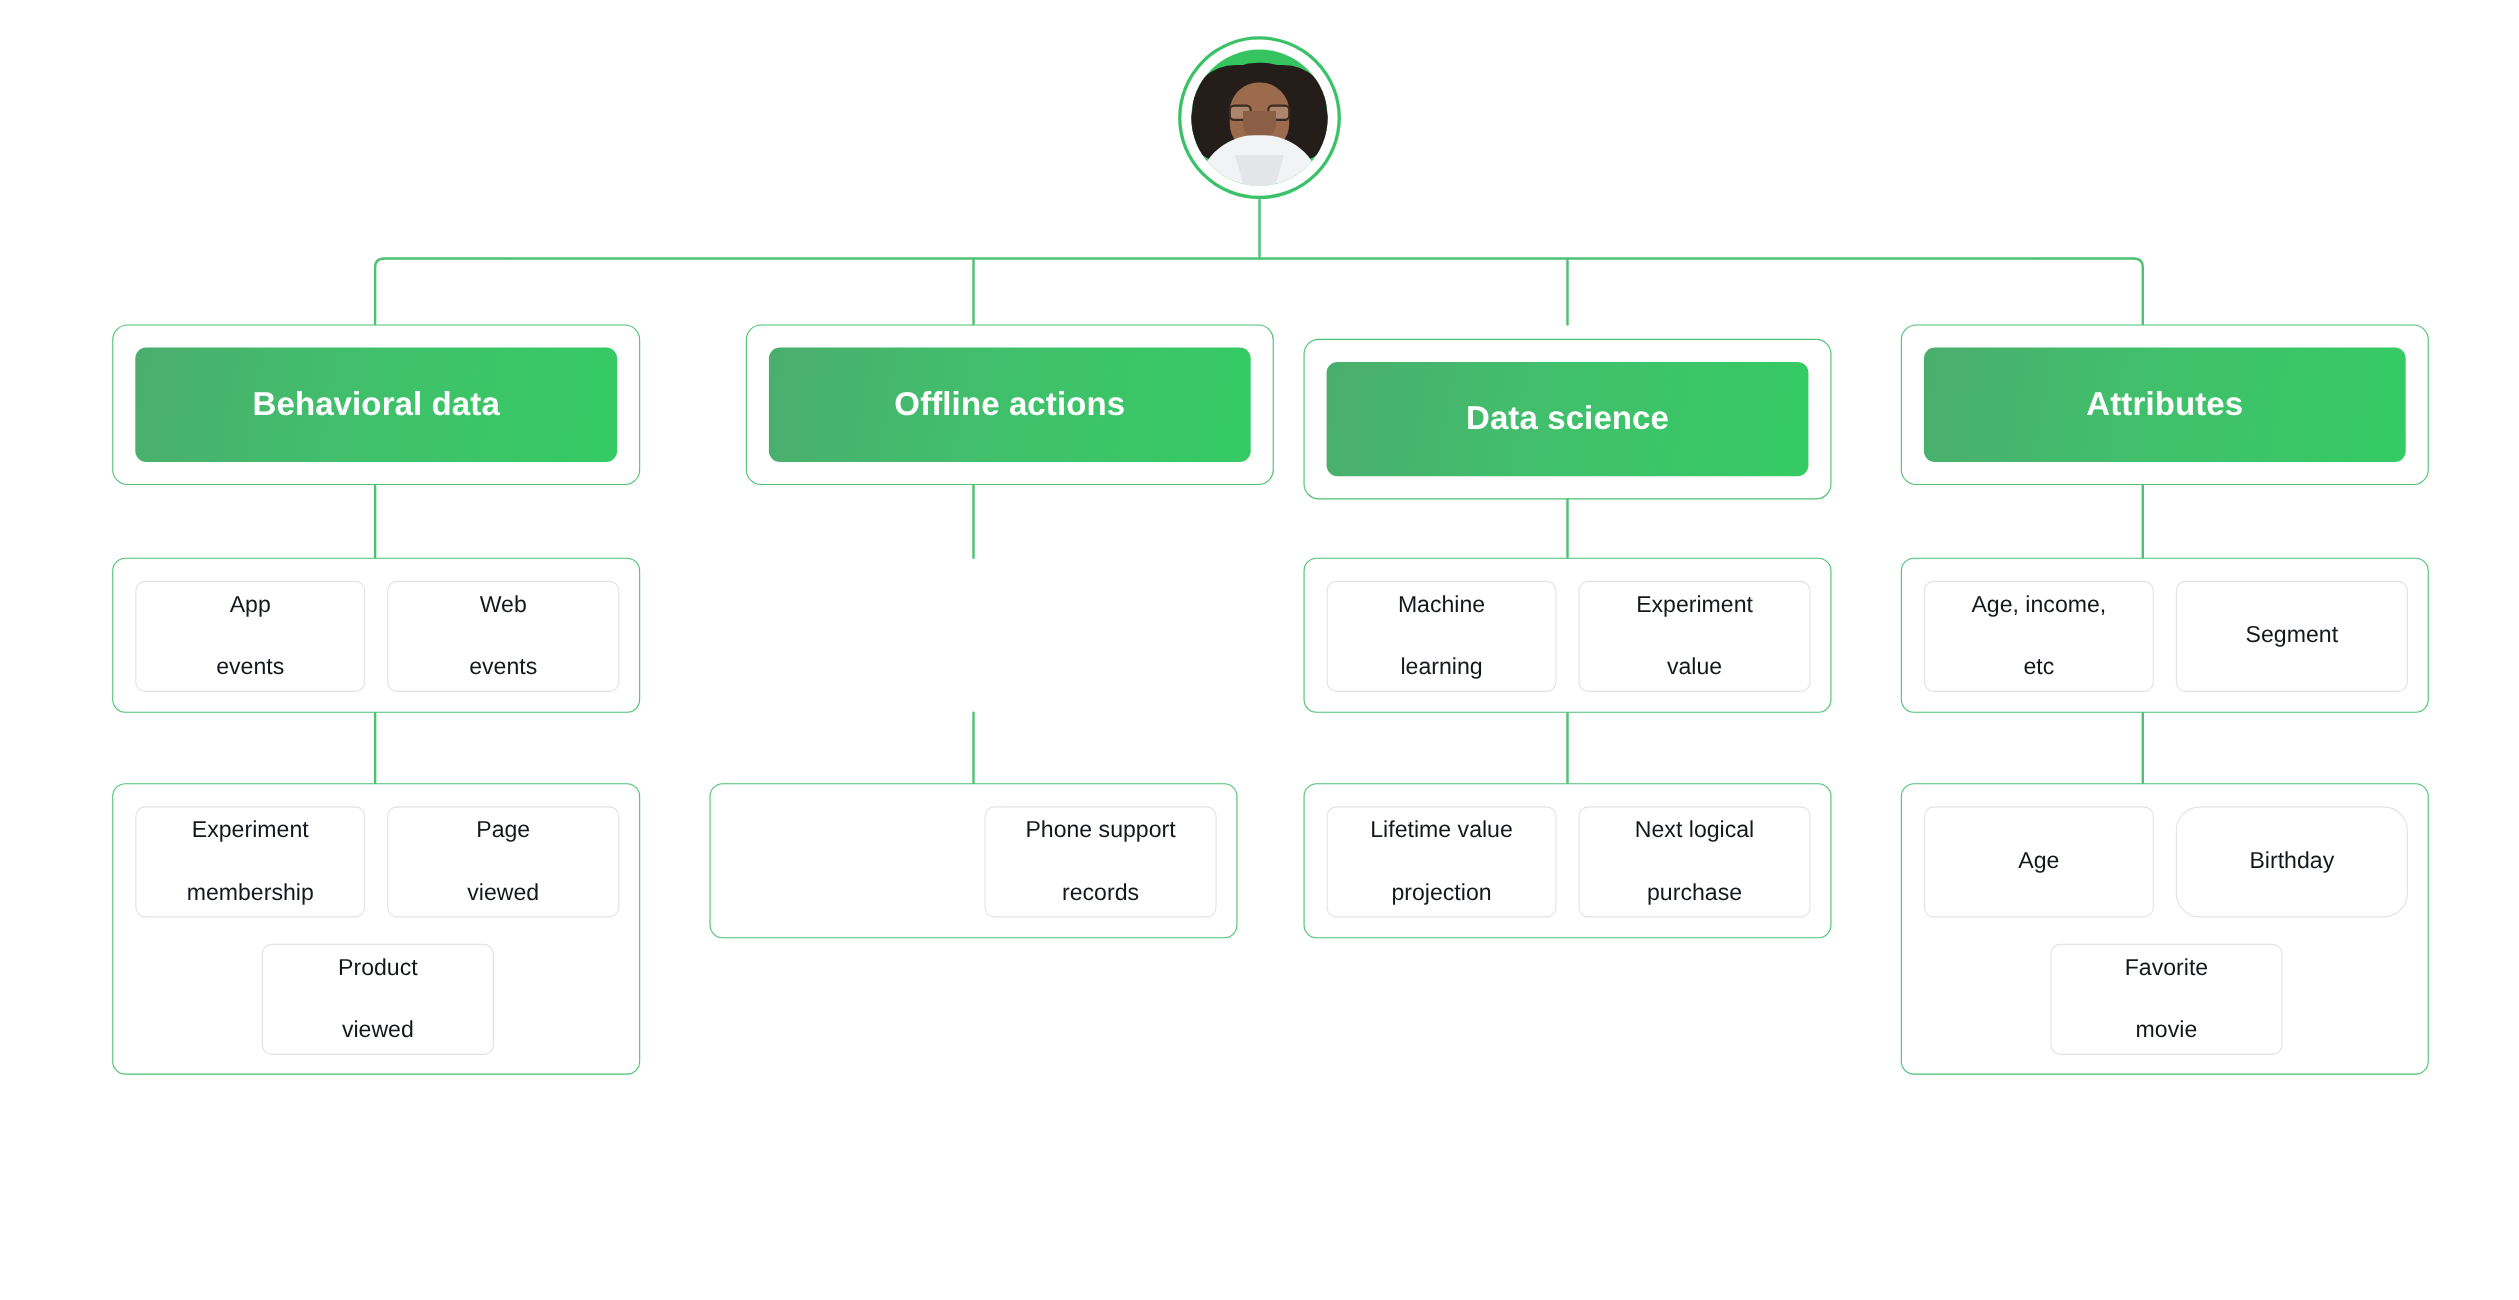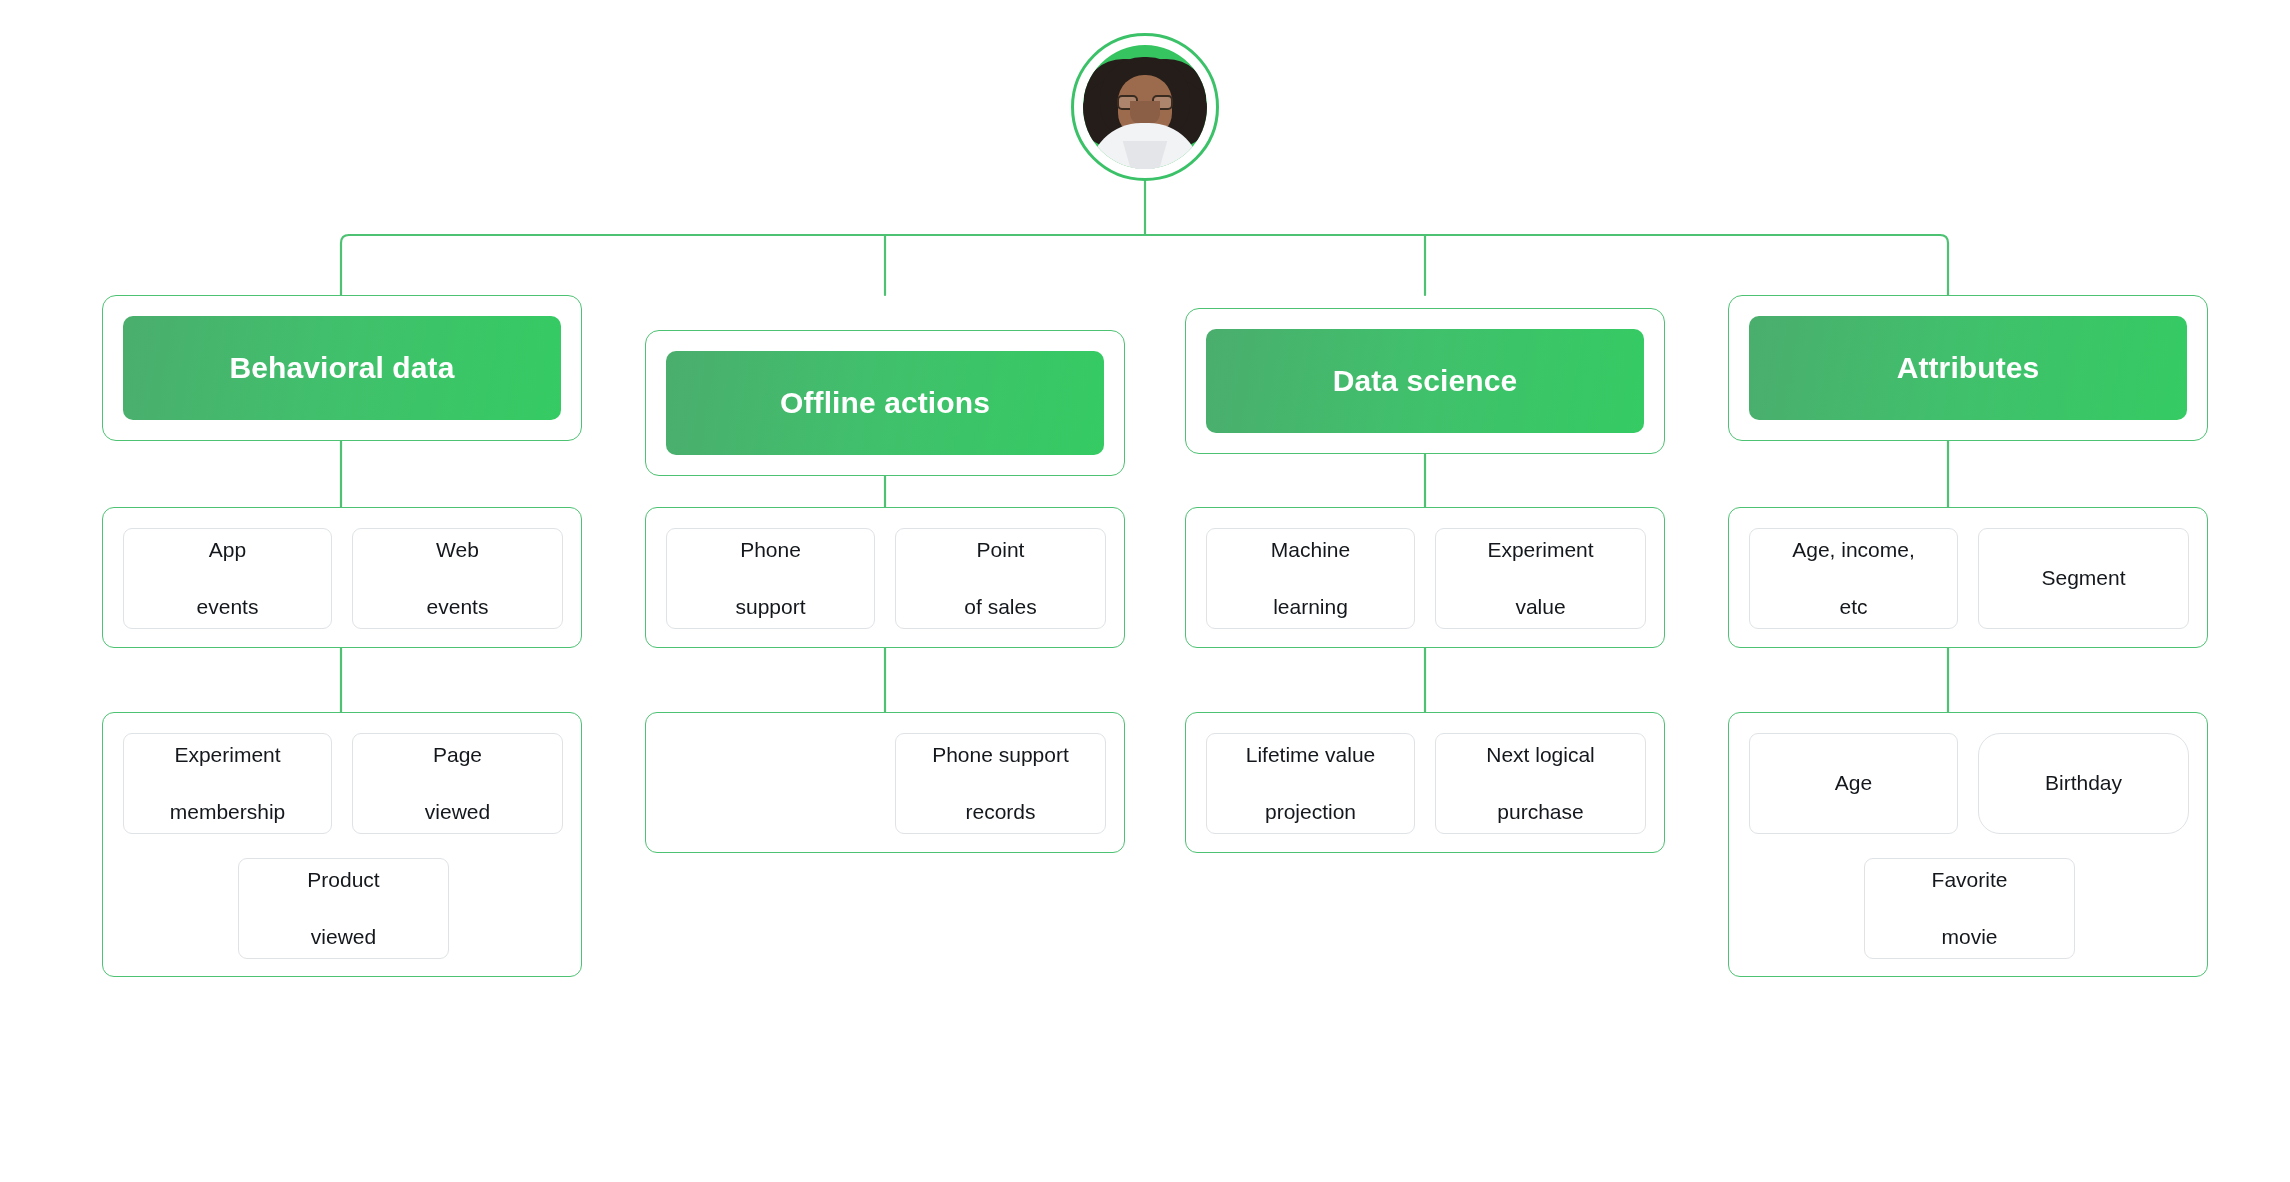--- a/index.html
+++ b/index.html
@@ -269,34 +269,26 @@
       <span><span>Experiment</span><br><span>membership</span></span>
     </div>
     <div class="chip" style="left:249px; top:20px; width:211px; height:101px;">
       <span><span>Page</span><br><span>viewed</span></span>
     </div>
     <div class="chip" style="left:135px; top:145px; width:211px; height:101px;">
       <span><span>Product</span><br><span>viewed</span></span>
     </div>
   </div>
 
-  <div class="hdr-card" style="left:645px; top:295px; width:480px; height:146px;margin-top:35px;">
+  <div class="hdr-card" style="left:678px; top:295px; width:480px; height:146px;">
     <div class="hdr-pill">
       <span>Offline actions</span>
     </div>
   </div>
 
-  <div class="group-box" style="left:645px; top:507px; width:480px; height:141px;">
-    <div class="chip" style="left:20px; top:20px; width:209px; height:101px;">
-      <span><span>Phone</span><br><span>support</span></span>
-    </div>
-    <div class="chip" style="left:249px; top:20px; width:211px; height:101px;">
-      <span><span>Point</span><br><span>of sales</span></span>
-    </div>
-  </div>
 
   <div class="group-box" style="left:645px; top:712px; width:480px; height:141px;">
     <div class="chip" style="left:249px; top:20px; width:211px; height:101px;">
       <span><span>Phone support</span><br><span>records</span></span>
     </div>
   </div>
 
   <div class="hdr-card" style="left:1185px; top:295px; width:480px; height:146px;margin-top:13px;">
     <div class="hdr-pill">
       <span>Data science</span>

